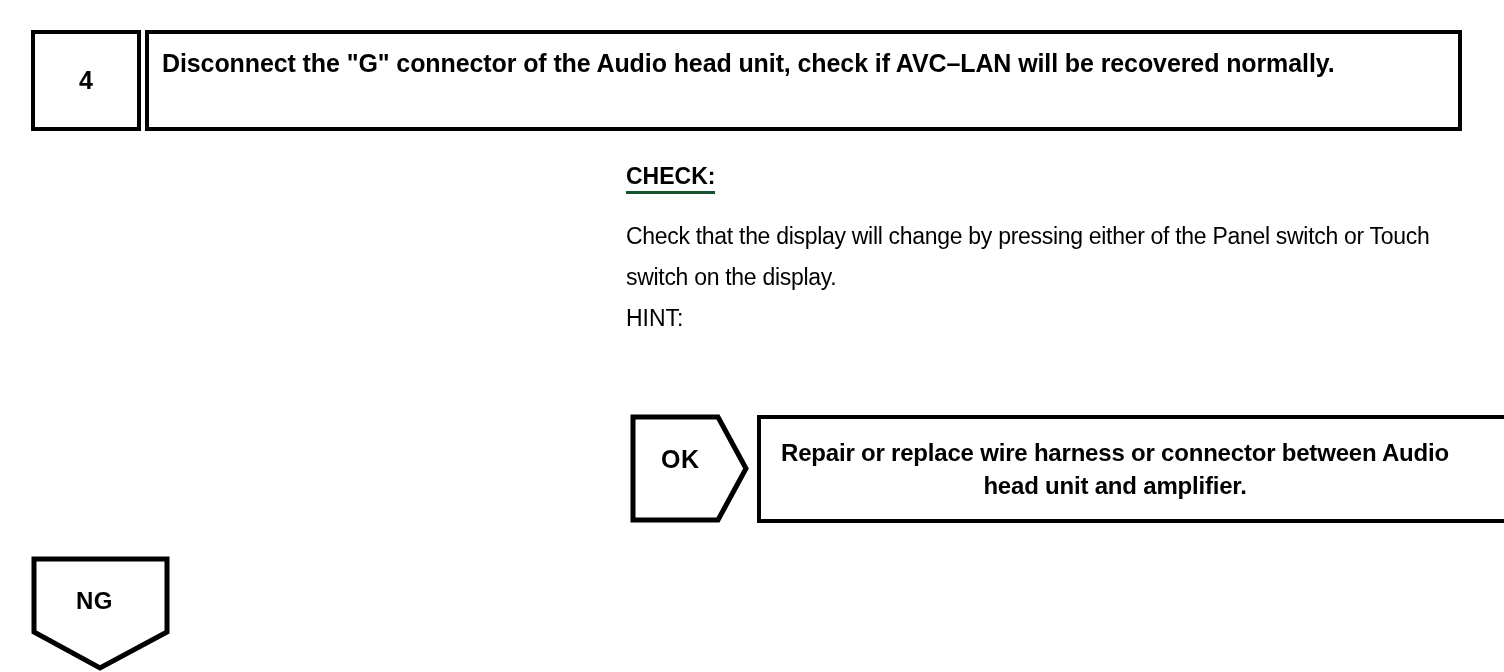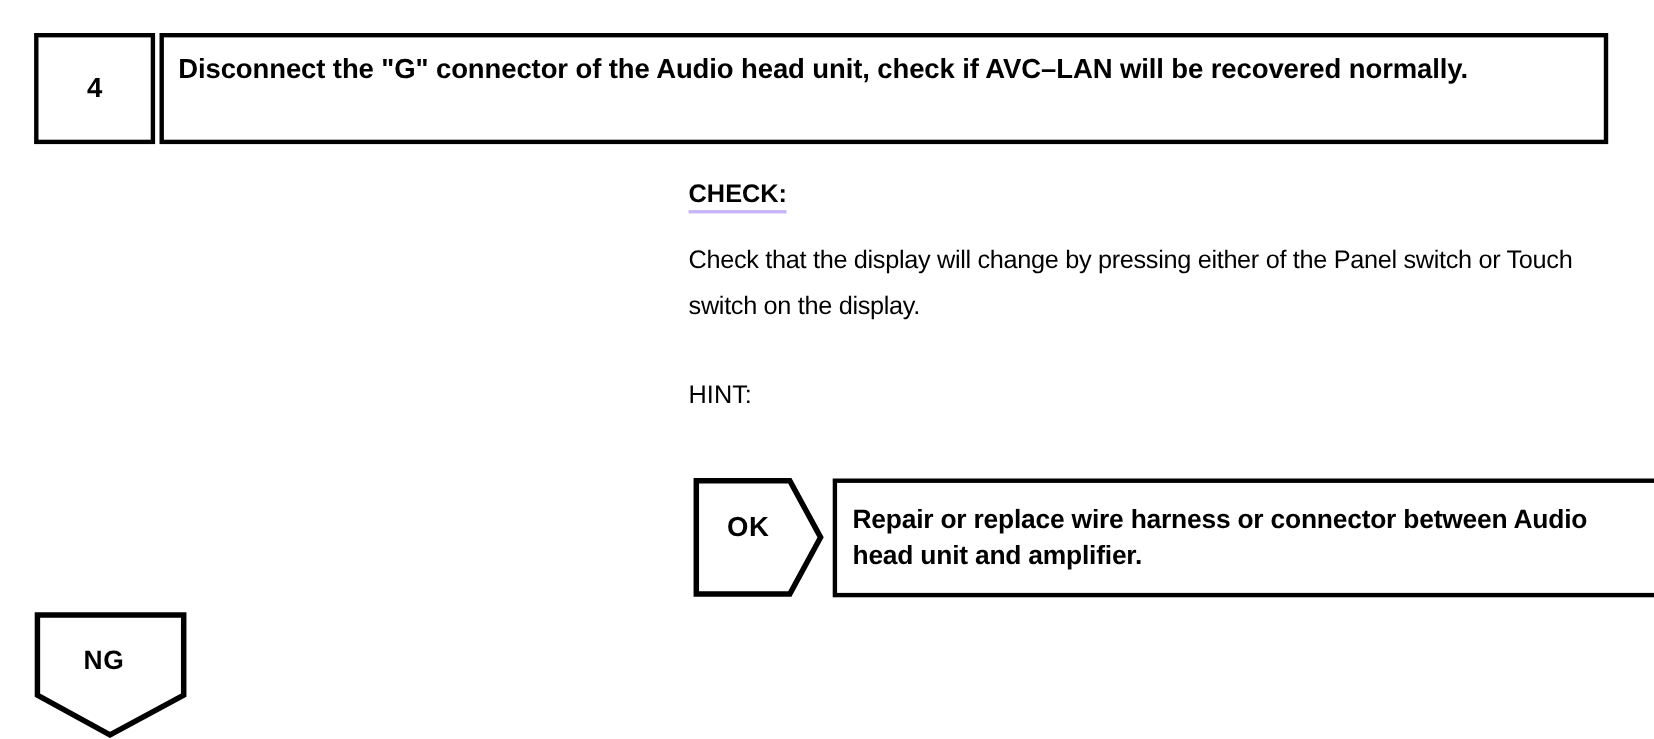--- a/index.html
+++ b/index.html
@@ -68,61 +68,61 @@
     position: absolute;
     left: 626px;
     top: 162px;
     width: 845px;
   }
   .note-heading-bold {
     font-size: 23px;
     font-weight: bold;
     line-height: 28px;
     display: inline-block;
-    border-bottom: 3px solid #c4b5fd;
+    border-bottom: 3px solid #14532d;
     padding-bottom: 1px;
     letter-spacing: 0px;
   }
   #check-body {
     font-size: 23px;
     font-weight: normal;
     line-height: 41px;
     width: 845px;
     margin-top: 22px;
     letter-spacing: -0.3px;
   }
   #hint-heading {
     font-size: 23px;
     font-weight: normal;
     line-height: 41px;
     letter-spacing: 0px;
-    margin-top: 40px;
   }
   #hint-body {
     font-size: 23px;
     font-weight: normal;
     line-height: 41px;
     width: 845px;
     text-align: justify;
     text-justify: inter-word;
     letter-spacing: -0.2px;
   }
   #hint-body::after {
     content: "";
     display: inline-block;
     width: 100%;
   }
 
   
   #ok-branch {
     position: absolute;
     left: 630px;
-    top: 434px;
+    top: 414px;
     width: 836px;
     height: 110px;
+    text-align: center;
   }
   #ok-pentagon {
     position: absolute;
     left: 0px;
     top: 0px;
     width: 119px;
     height: 109px;
   }
   #ok-pentagon svg {
     display: block;

